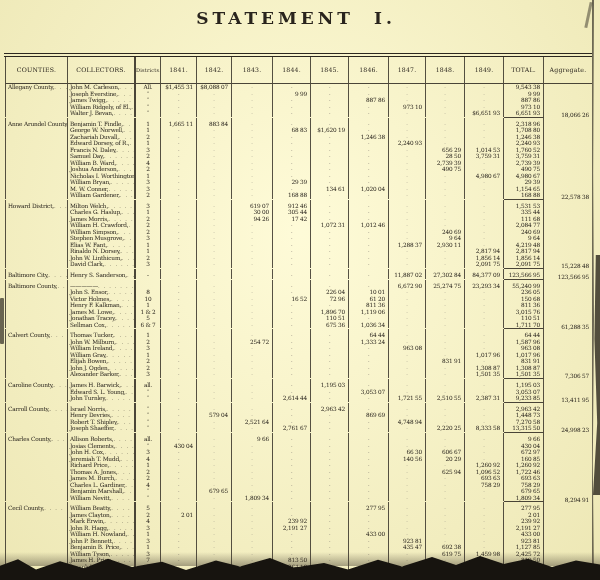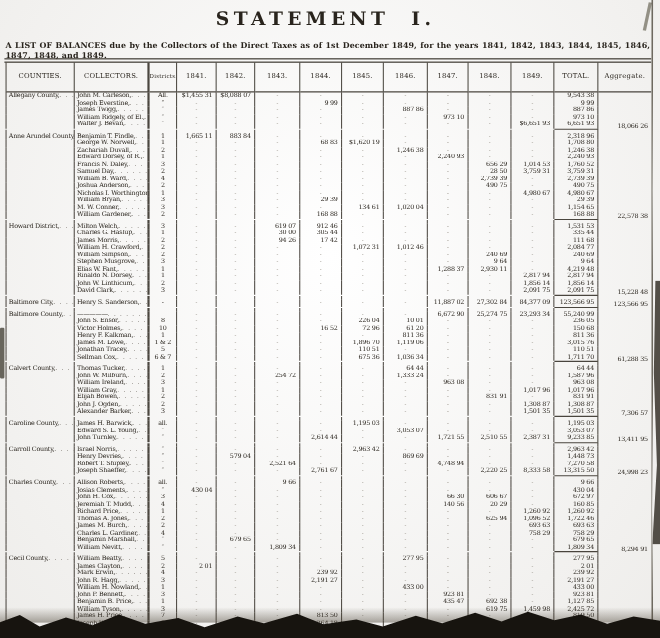--- a/index.html
+++ b/index.html
@@ -1,16 +1,16 @@
 <!DOCTYPE html>
 <html><head>
 <meta charset="utf-8">
 <style>
   html,body{margin:0;padding:0;background:#d8d4c8;}
-  .page{position:relative;width:600px;height:580px;background:#ffffff;overflow:hidden;
+  .page{position:relative;width:600px;height:580px;background:#fef9c3;overflow:hidden;
         font-family:"DejaVu Serif","Liberation Serif",serif;color:#29241d;}
   .page::before{content:"";position:absolute;inset:0;
         background:radial-gradient(ellipse at 50% 40%, rgba(255,255,255,.35), rgba(120,110,90,.12) 95%);
         pointer-events:none;}
   .title{position:absolute;top:8px;left:0;width:592px;text-align:center;
         font-size:17px;font-weight:bold;letter-spacing:4px;word-spacing:10px;}
   .subtitle{position:absolute;top:37px;left:5px;width:586px;text-align:justify;
         font-size:7.2px;font-weight:bold;letter-spacing:.1px;line-height:9px;}
   .rule{position:absolute;left:4px;width:588px;border-top:1.6px solid #2c271f;border-bottom:.8px solid #2c271f;height:2px;top:53px;}
   
@@ -43,21 +43,20 @@
   .edge-blob{position:absolute;right:0;top:255px;width:7px;height:240px;background:#2a251d;opacity:.8;
         clip-path:polygon(40% 0,100% 0,100% 100%,0 100%,60% 70%,20% 35%);}
   .corner-mark{position:absolute;right:10px;top:2px;width:3px;height:26px;background:#55503f;opacity:.6;transform:rotate(12deg);}
   .margin-mark{position:absolute;left:0;top:298px;width:4px;height:46px;background:#3a352b;opacity:.75;border-radius:1px;}
 </style>
 </head>
 <body>
 
 <div class="page">
   <div class="title">STATEMENT I.</div>
-  <div class="subtitle">A LIST OF BALANCES due by the Collectors of the Direct Taxes as of 1st December 1849, for the years 1841, 1842, 1843, 1844, 1845, 1846, 1847, 1848, and 1849.</div>
   <div class="rule"></div>
 
   <div class="tbl" id="tbl">
       <div class="row hdr">
         <div class="cell c0">COUNTIES.</div>
         <div class="cell c1">COLLECTORS.</div>
         <div class="cell c2">Districts.</div>
         <div class="cell c3">1841.</div>
         <div class="cell c4">1842.</div>
         <div class="cell c5">1843.</div>

